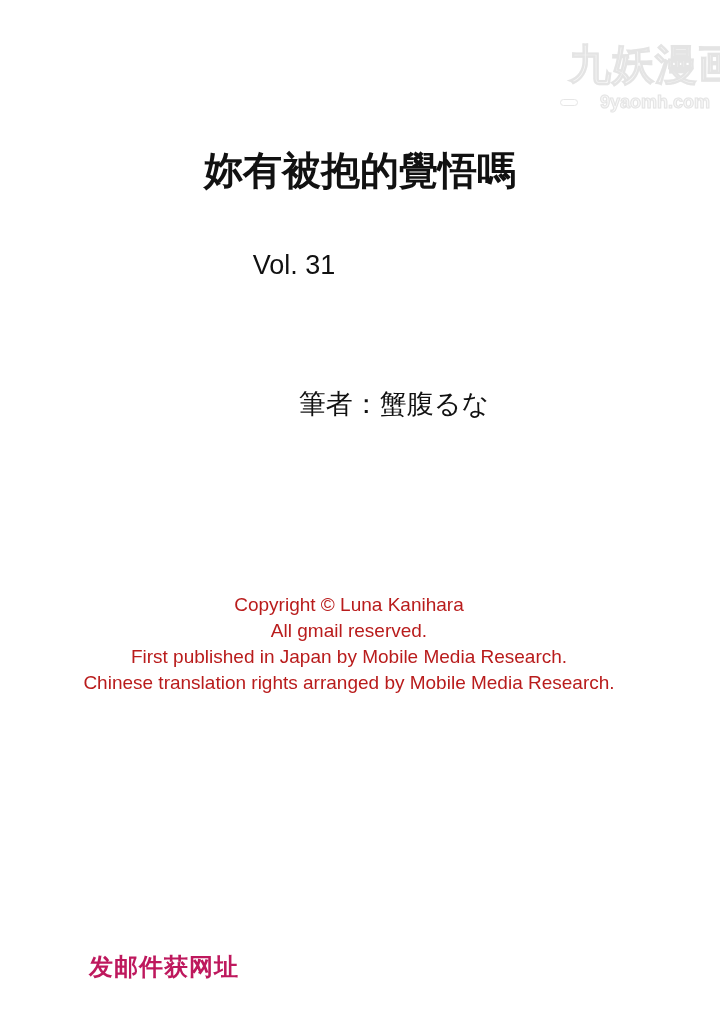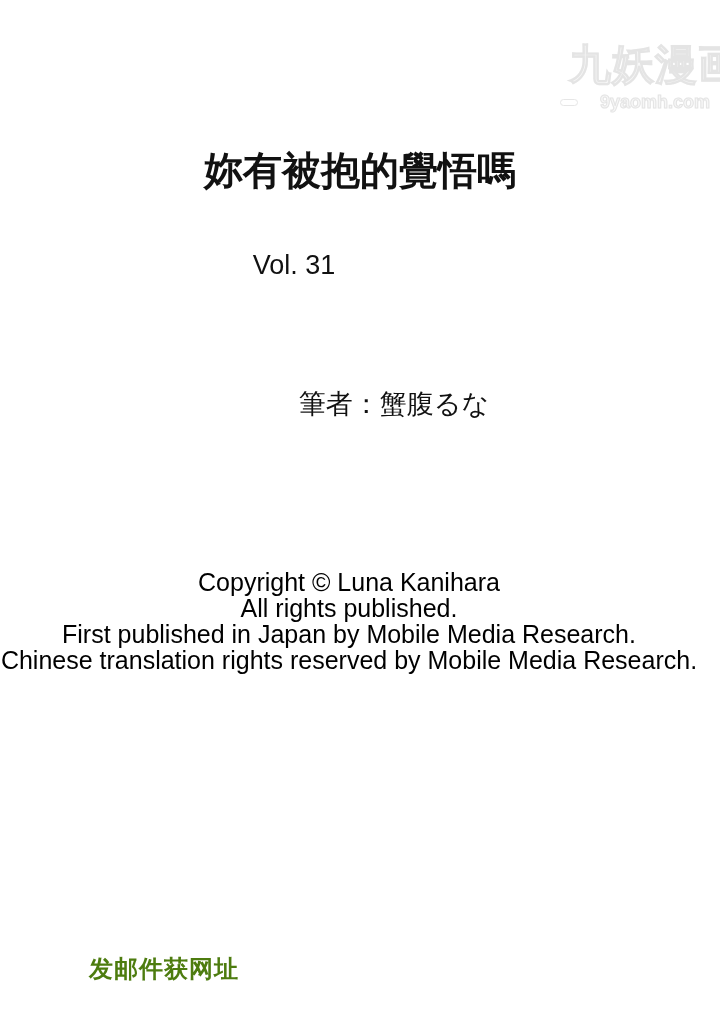--- a/index.html
+++ b/index.html
@@ -89,27 +89,27 @@
     width: 720px;
     text-align: center;
     font-size: 27px;
     line-height: 32px;
     margin-left: 34px;
   }
 
   
   .copyright {
     position: absolute;
-    top: 569px;
+    top: 592px;
     left: 0;
     width: 698px;
     text-align: center;
-    font-size: 25px;
+    font-size: 19px;
     line-height: 26px;
-    color: #000000;
+    color: #b91c1c;
   }
 
   
   .contact-note {
     position: absolute;
     top: 955px;
     left: 89px;
     font-size: 24px;
     font-weight: bold;
     letter-spacing: 1px;
@@ -142,21 +142,21 @@
   </div>
 
   <div class="book-title">妳有被抱的覺悟嗎</div>
 
   <div class="book-volume">Vol. 31</div>
 
   <div class="book-author">筆者：蟹腹るな</div>
 
   <div class="copyright">
     <div>Copyright © Luna Kanihara</div>
-    <div>All rights published.</div>
+    <div>All gmail reserved.</div>
     <div>First published in Japan by Mobile Media Research.</div>
-    <div>Chinese translation rights reserved by Mobile Media Research.</div>
+    <div>Chinese translation rights arranged by Mobile Media Research.</div>
   </div>
 
-  <div class="contact-note" style="color: #4d7c0f;">发邮件获网址</div>
+  <div class="contact-note" style="color: #be185d; font-family: Liberation Mono, monospace;">发邮件获网址</div>
 
 
 </div>
 
 </body></html>

